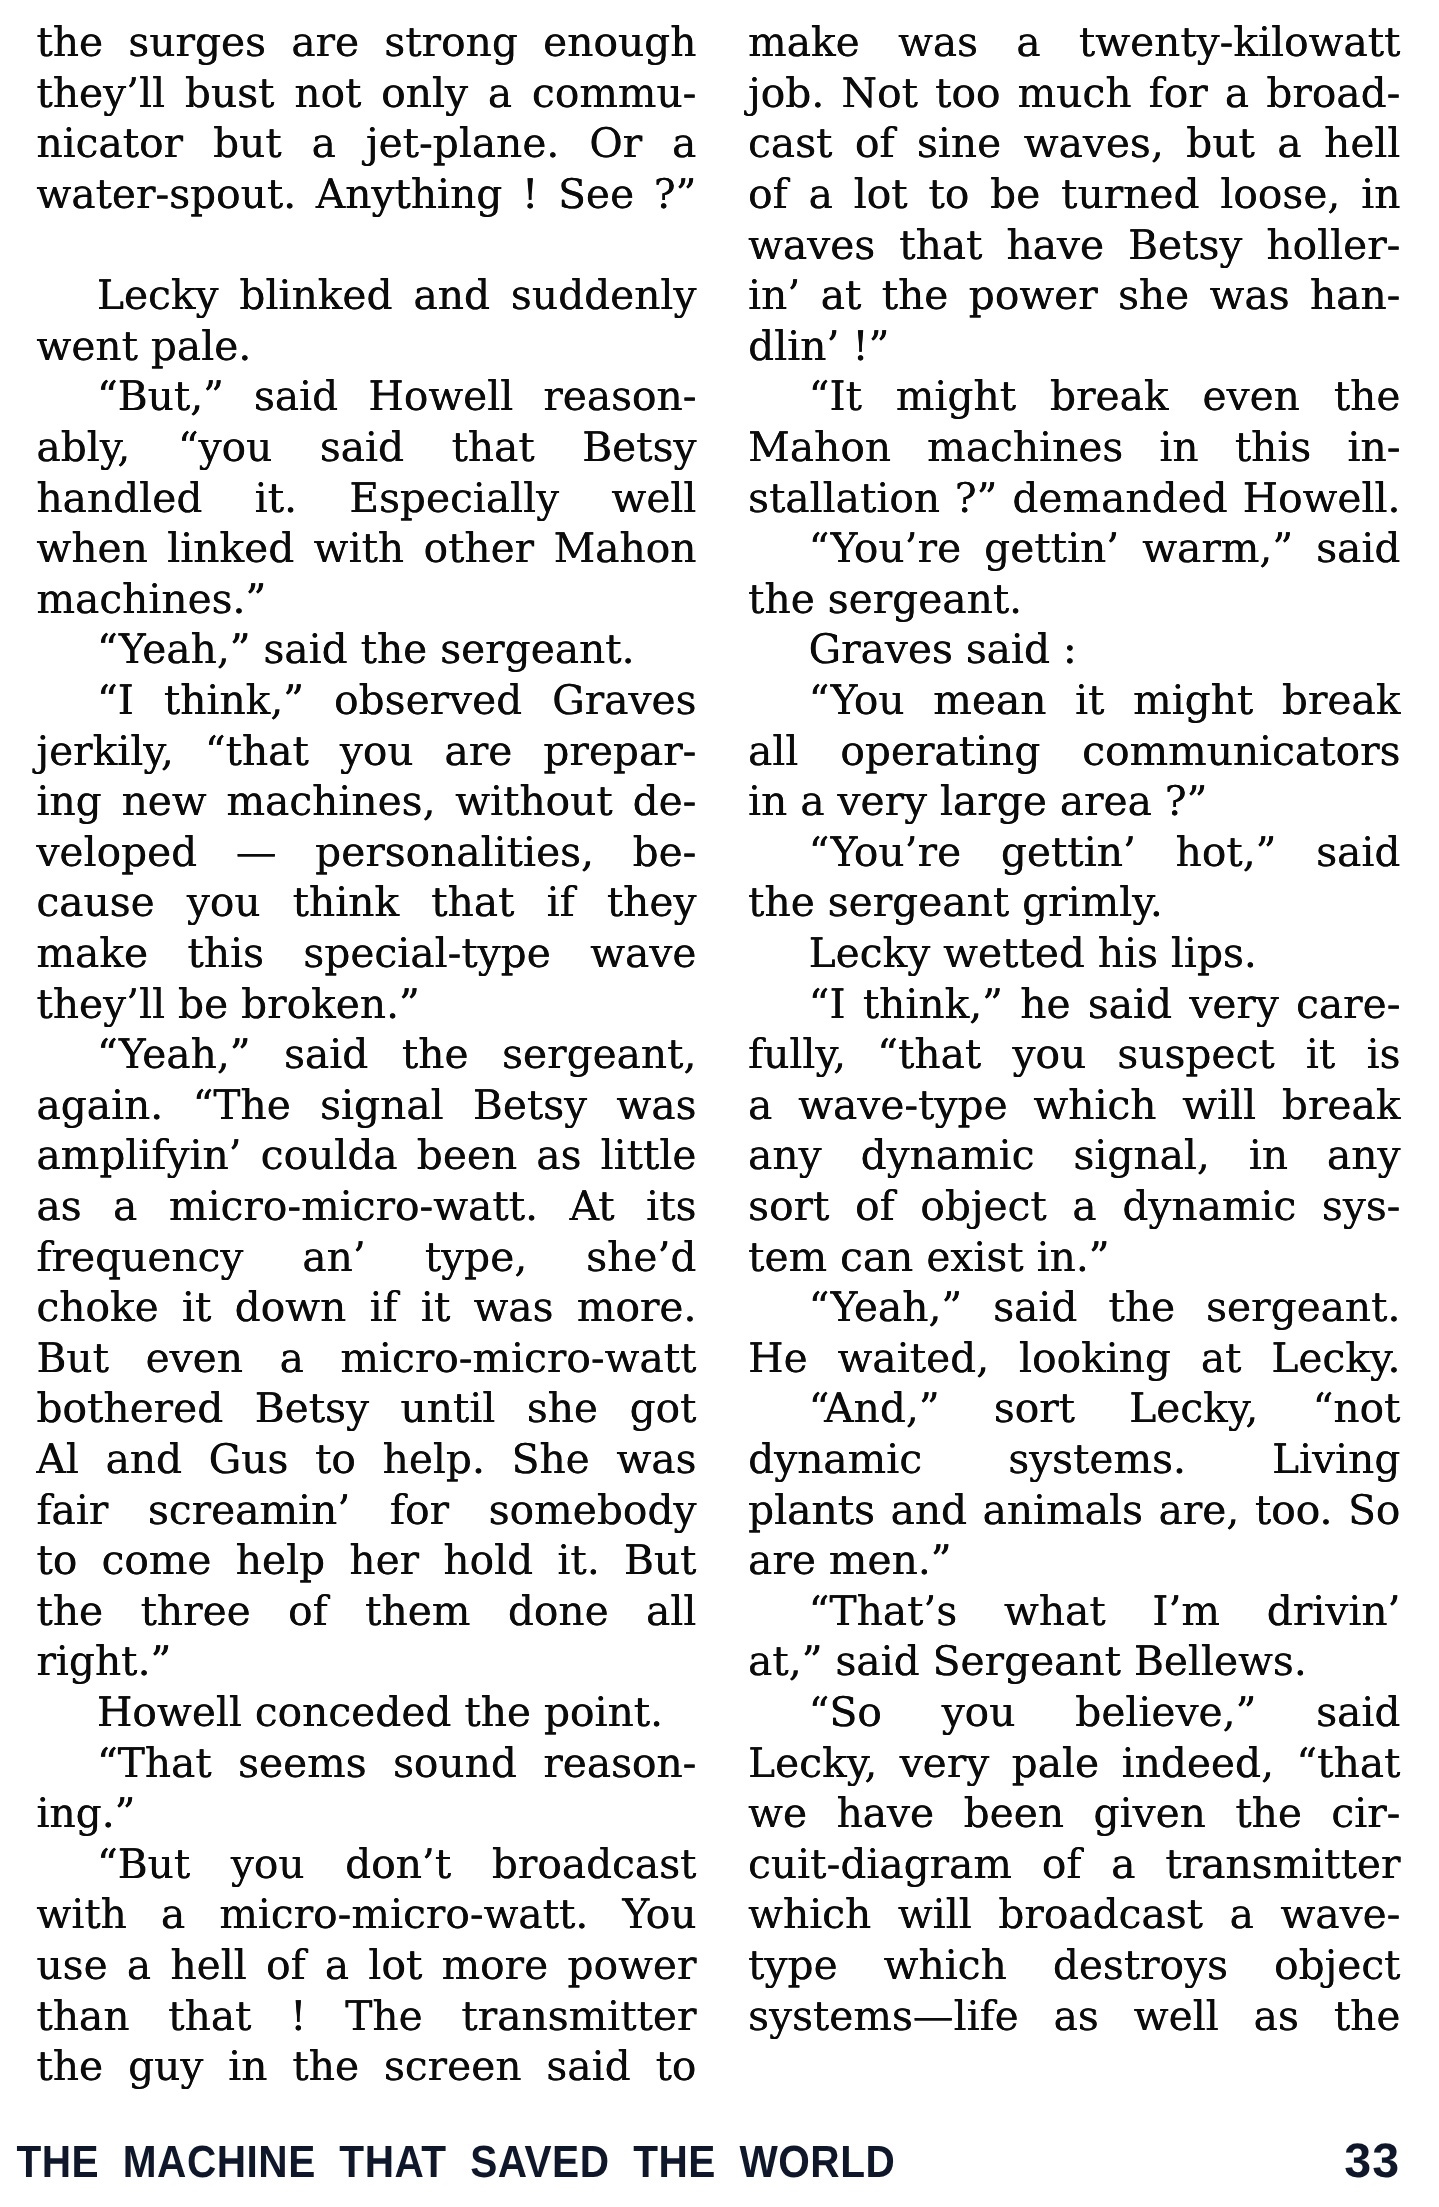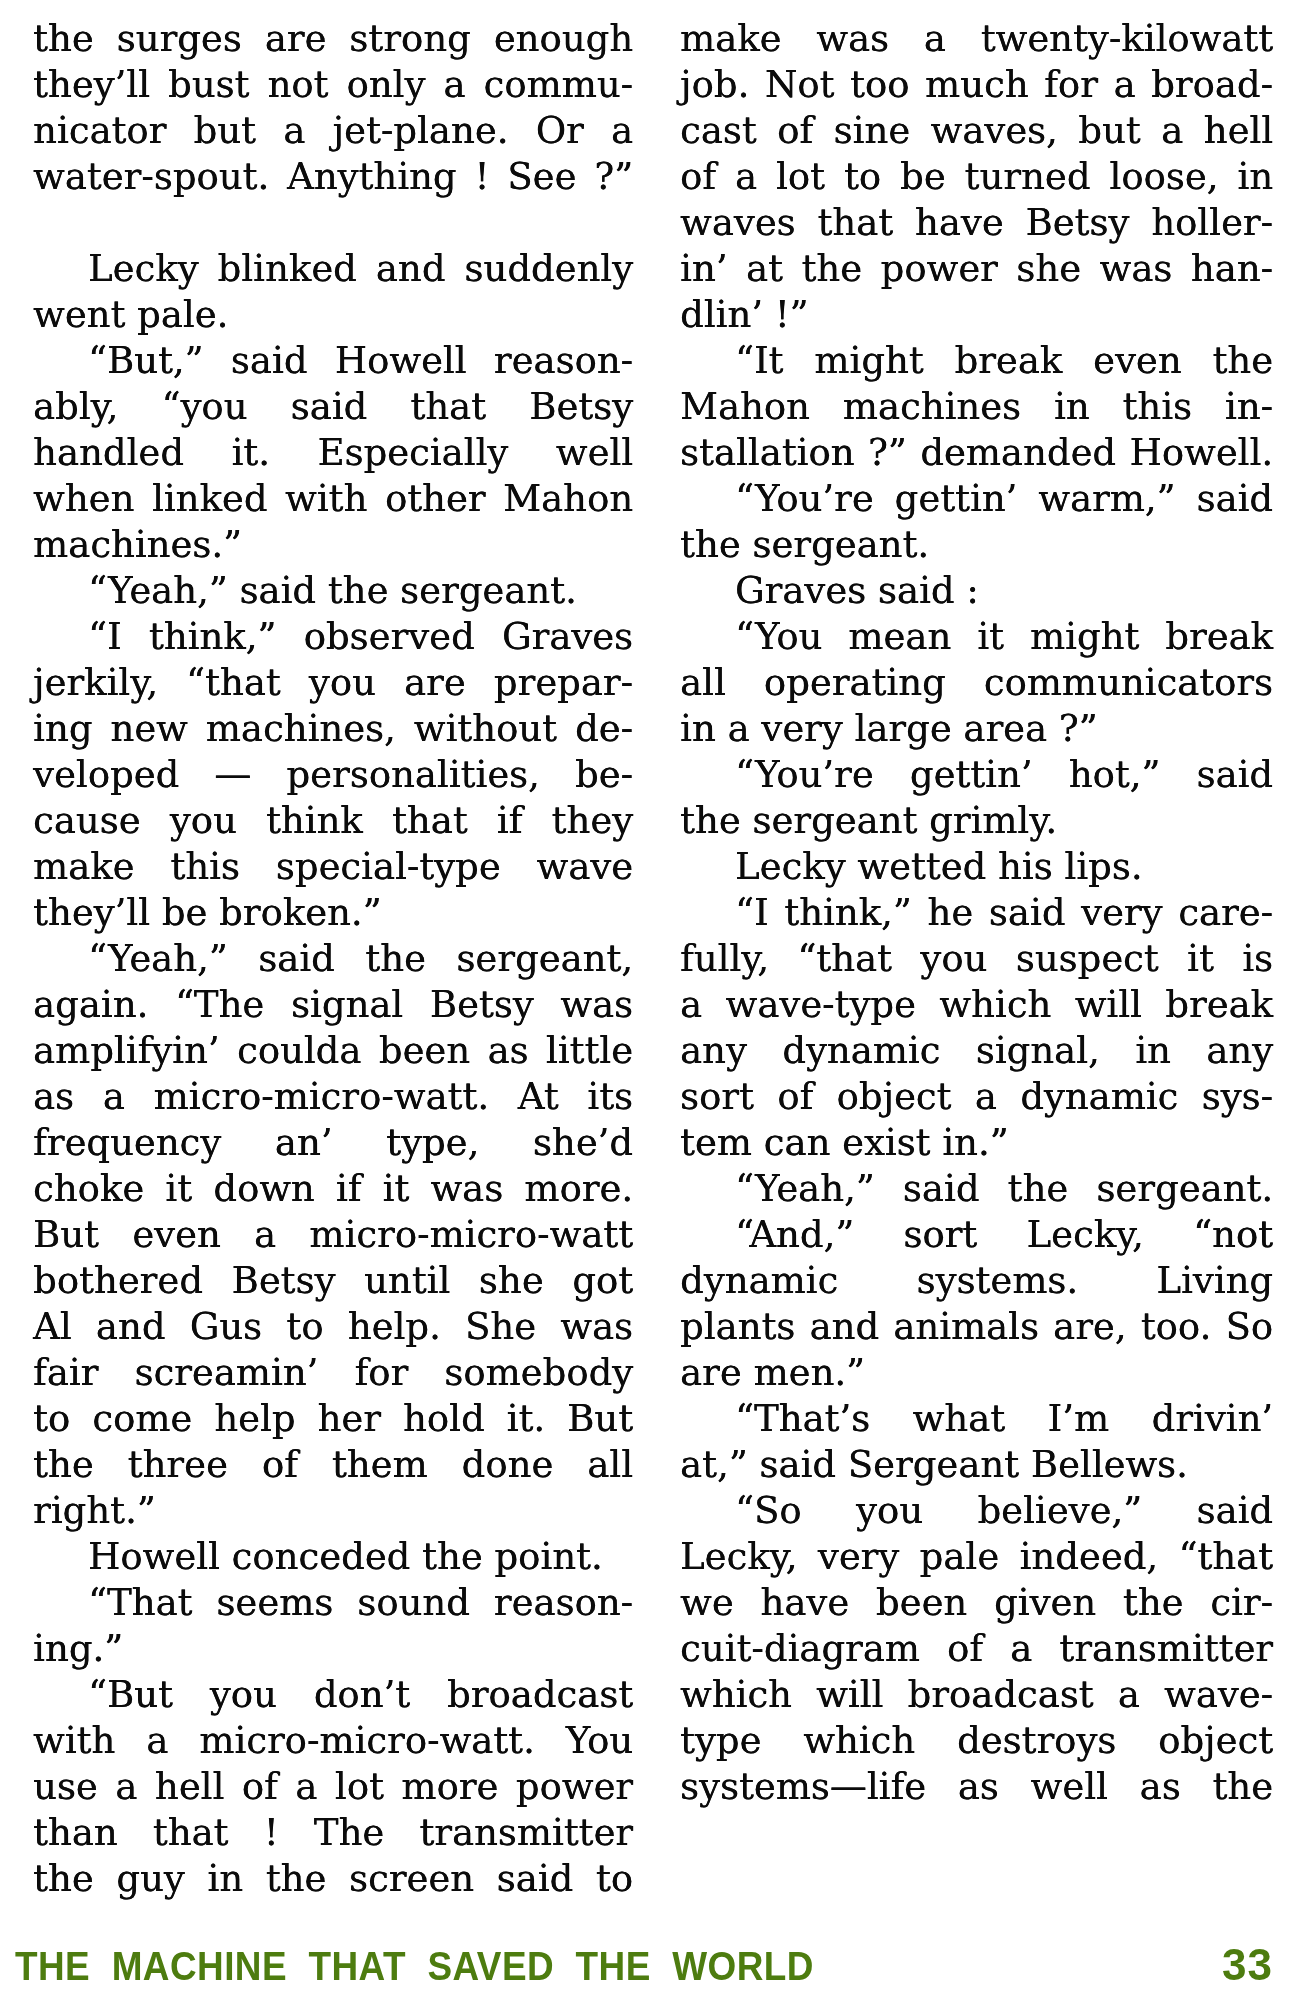--- a/index.html
+++ b/index.html
@@ -36,21 +36,21 @@
   .footer {
     position: absolute;
     left: 15px;
     right: 35px;
     top: 1940px;
     display: flex;
     justify-content: space-between;
     align-items: baseline;
     font-family: "Liberation Sans", sans-serif;
     font-weight: 700;
-    color: #4d7c0f;
+    color: #0f172a;
   }
   .footer-title {
     font-size: 41px;
     letter-spacing: 0.5px;
     word-spacing: 12px;
     transform: scaleX(0.9);
     transform-origin: left center;
     white-space: nowrap;
   }
   .page-num {
@@ -125,20 +125,21 @@
         <div class="line j i">“You’re gettin’ hot,” said</div>
         <div class="line">the sergeant grimly.</div>
         <div class="line i">Lecky wetted his lips.</div>
         <div class="line j i">“I think,” he said very care-</div>
         <div class="line j">fully, “that you suspect it is</div>
         <div class="line j">a wave-type which will break</div>
         <div class="line j">any dynamic signal, in any</div>
         <div class="line j">sort of object a dynamic sys-</div>
         <div class="line">tem can exist in.”</div>
         <div class="line j i">“Yeah,” said the sergeant.</div>
+        <div class="line j">He waited, looking at Lecky.</div>
         <div class="line j i">“And,” sort Lecky, “not</div>
         <div class="line j">dynamic systems. Living</div>
         <div class="line j">plants and animals are, too. So</div>
         <div class="line">are men.”</div>
         <div class="line j i">“That’s what I’m drivin’</div>
         <div class="line">at,” said Sergeant Bellews.</div>
         <div class="line j i">“So you believe,” said</div>
         <div class="line j">Lecky, very pale indeed, “that</div>
         <div class="line j">we have been given the cir-</div>
         <div class="line j">cuit-diagram of a transmitter</div>

